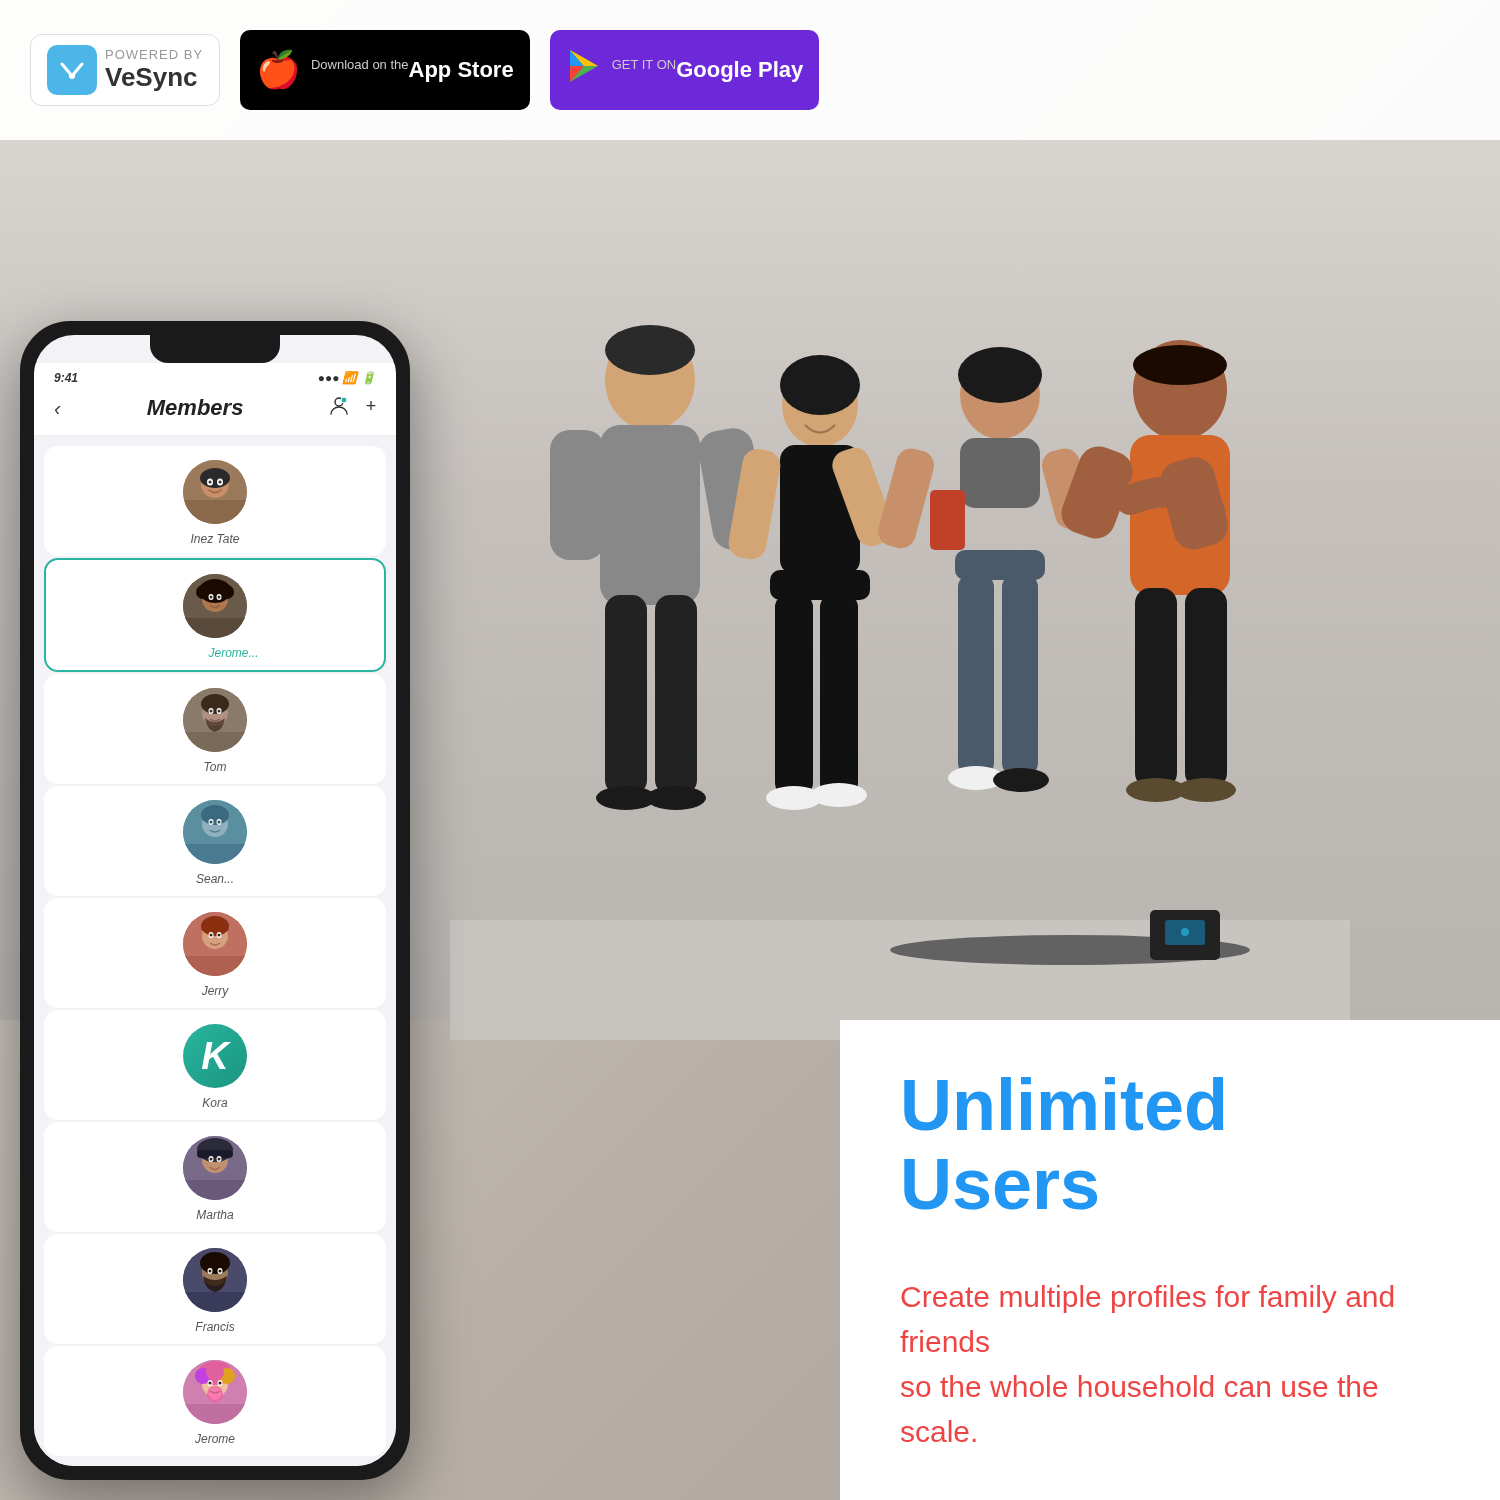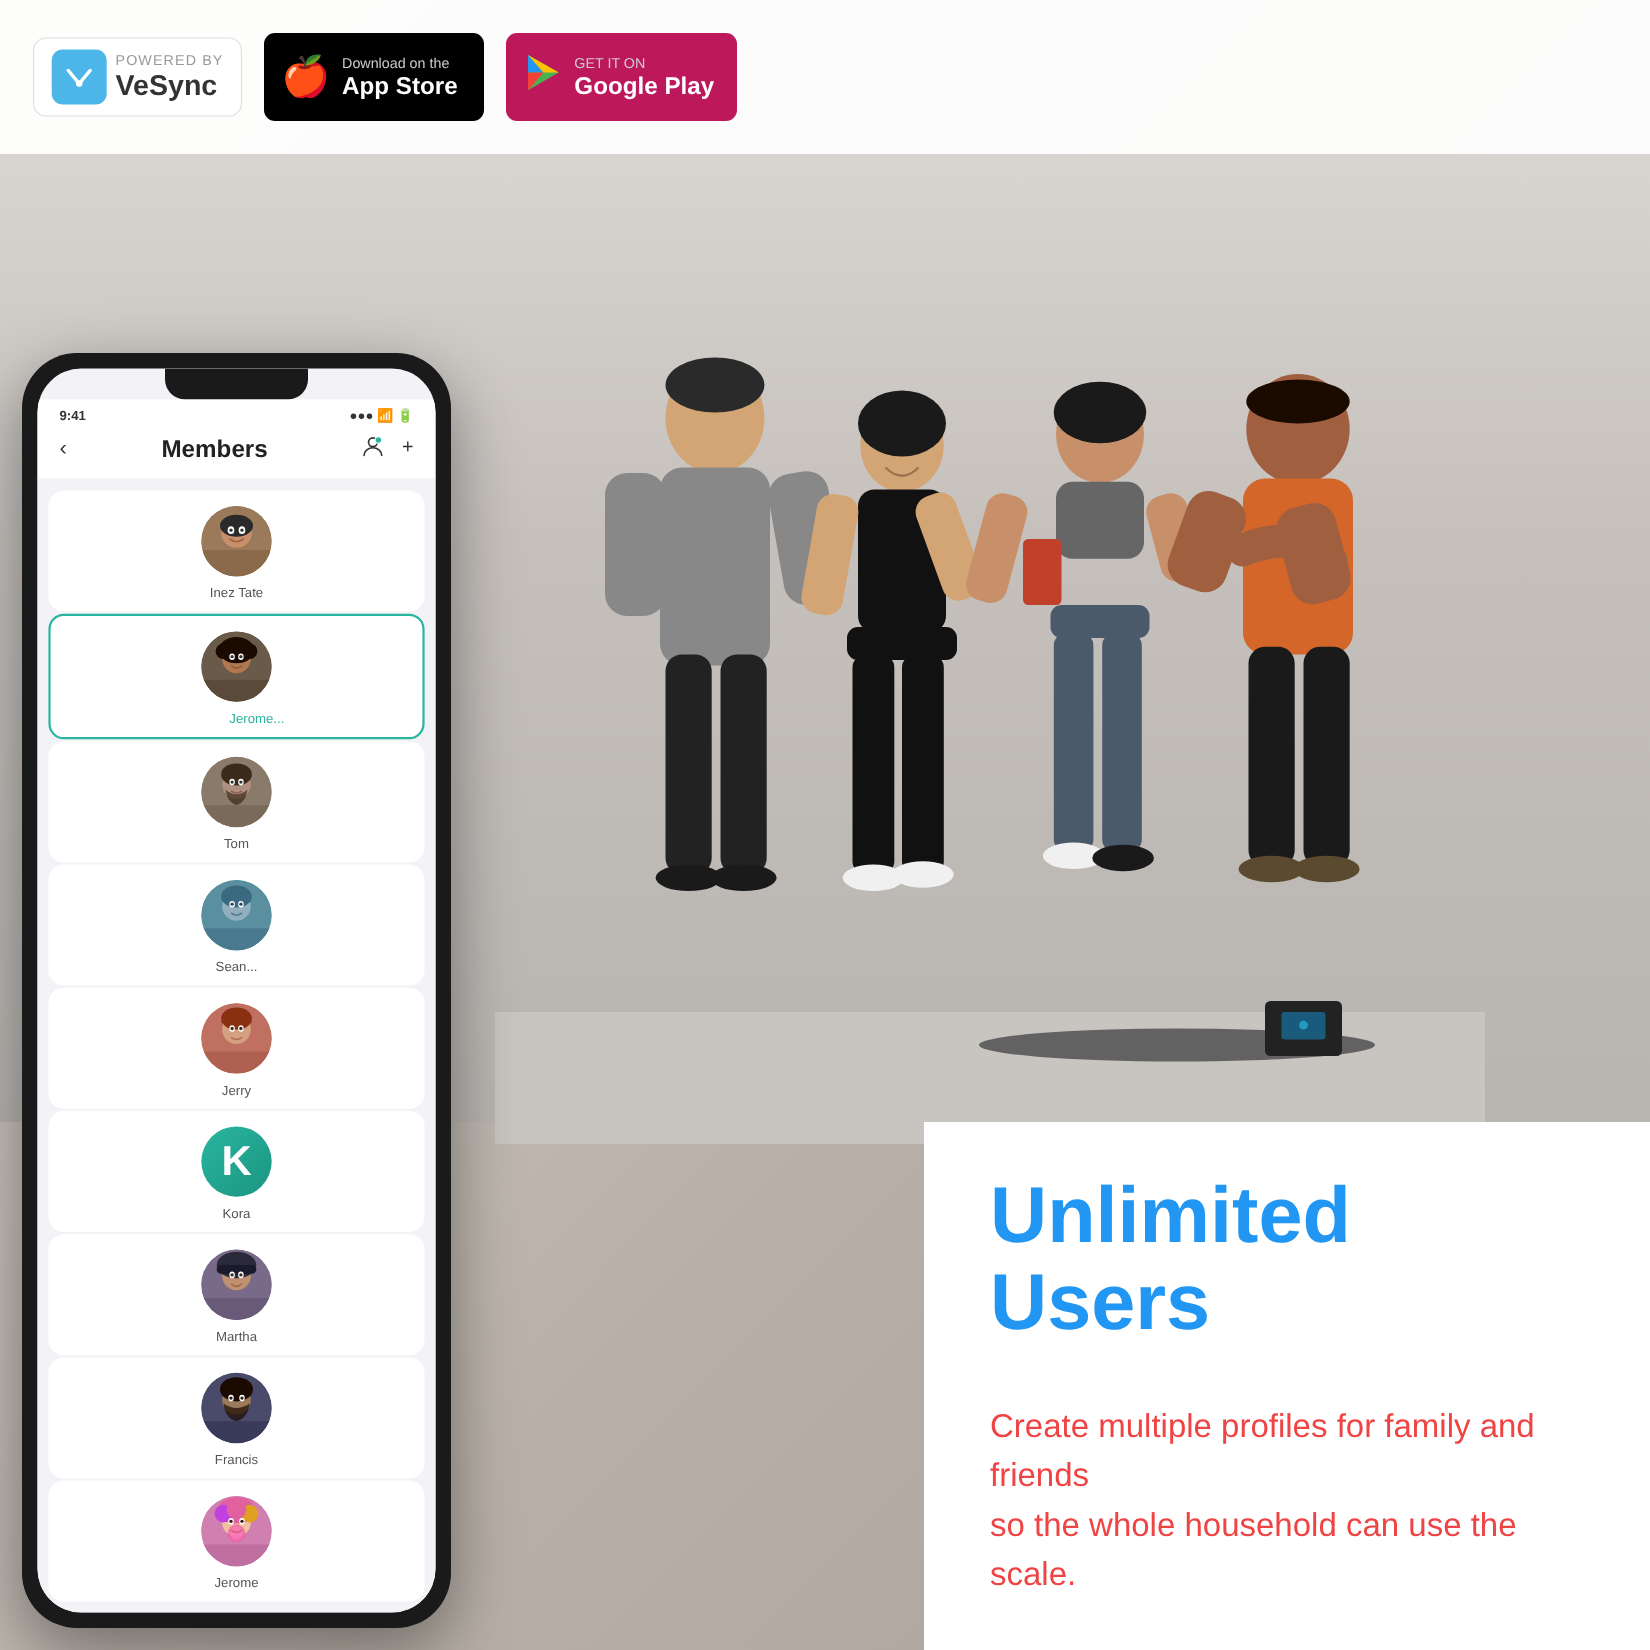--- a/index.html
+++ b/index.html
@@ -86,36 +86,35 @@
       min-width: 200px;
       height: 80px;
     }
 
     .app-store-icon {
       font-size: 36px;
     }
 
     .app-store-text {
       display: flex;
-      flex-direction: column;
     }
 
     .download-on {
       font-size: 13px;
       color: #ccc;
     }
 
     .store-name {
       font-size: 22px;
       font-weight: 700;
       color: white;
     }
 
     .google-play-badge {
-      background: #be185d;
+      background: #6d28d9;
       border-radius: 10px;
       padding: 8px 16px;
       display: flex;
       align-items: center;
       gap: 10px;
       color: white;
       min-width: 210px;
       height: 80px;
     }
 
@@ -153,20 +152,21 @@
       margin-top: 20px;
     }
 
     
     .phone-container {
       position: absolute;
       left: 0;
       bottom: 0;
       z-index: 20;
       width: 430px;
+      font-style: italic;
     }
 
     .phone-frame {
       width: 390px;
       background: #1a1a1a;
       border-radius: 50px;
       padding: 14px;
       box-shadow: 0 20px 60px rgba(0,0,0,0.4);
       margin: 20px auto;
     }

